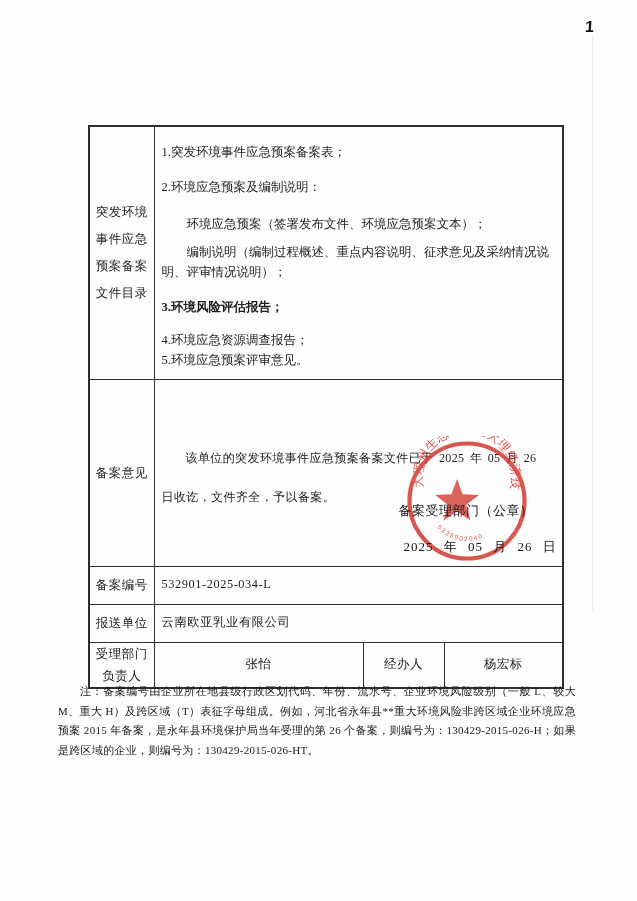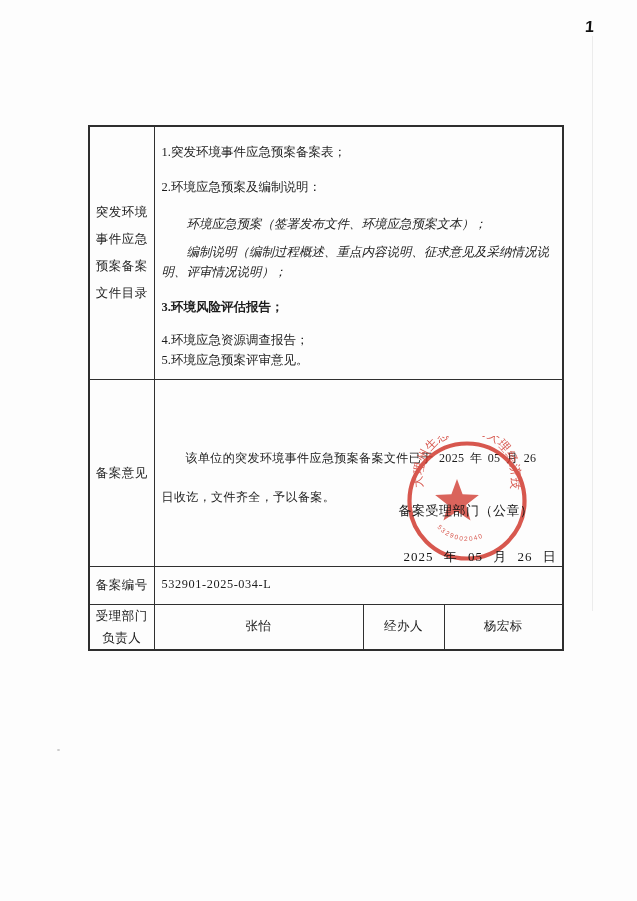--- a/index.html
+++ b/index.html
@@ -66,21 +66,21 @@
   
   tr.row-directory { height: 253px; }
   td.directory-cell {
     vertical-align: top;
     padding: 6px 8px 0 7px;
     font-size: 12px;
     line-height: 20px;
   }
   .dir-label-line { display: block; line-height: 27px; }
   .dir-item { margin: 0; }
-  .dir-item.indent { text-indent: 2em; font-style: italic; }
+  .dir-item.indent { text-indent: 2em; }
   .mb15 { margin-bottom: 15px; }
   .mb17 { margin-bottom: 17px; }
   .mb13 { margin-bottom: 13px; font-weight: bold; }
   .mb8  { margin-bottom: 8px; }
 
   
   tr.row-opinion { height: 187px; }
   td.opinion-cell {
     position: relative;
     vertical-align: top;
@@ -103,21 +103,21 @@
     position: absolute;
     left: 244px; top: 122px;
     font-size: 13px;
     letter-spacing: 0.5px;
     color: #151515;
     white-space: nowrap;
     text-align: right;
   }
   .stamp-date {
     position: absolute;
-    left: 249px; top: 168px;
+    left: 249px; top: 158px;
     font-size: 13px;
     letter-spacing: 1px;
     word-spacing: 6px;
     color: #151515;
     white-space: nowrap;
   }
 
   
   tr.row-number, tr.row-unit { height: 38px; }
   tr.row-person { height: 36px; }
@@ -202,24 +202,31 @@
       </td>
     </tr>
 
     <tr class="row-number">
       <td class="label-cell">备案编号</td>
       <td class="content-cell" colspan="3">
         <span class="value-text">532901-2025-034-L</span>
       </td>
     </tr>
 
+    <tr class="row-unit">
+      <td class="label-cell">报送单位</td>
+      <td class="content-cell" colspan="3">
+        <span class="value-text">云南欧亚乳业有限公司</span>
+      </td>
+    </tr>
 
     <tr class="row-person">
       <td class="label-cell">受理部门负责人</td>
       <td class="center-cell">张怡</td>
       <td class="center-cell">经办人</td>
       <td class="center-cell">杨宏标</td>
     </tr>
   </tbody>
     </table>
 
+  <p class="footnote">注：备案编号由企业所在地县级行政区划代码、年份、流水号、企业环境风险级别（一般 L、较大 M、重大 H）及跨区域（T）表征字母组成。例如，河北省永年县**重大环境风险非跨区域企业环境应急预案 2015 年备案，是永年县环境保护局当年受理的第 26 个备案，则编号为：130429-2015-026-H；如果是跨区域的企业，则编号为：130429-2015-026-HT。</p>
 
 </div>
 
 </body></html>

